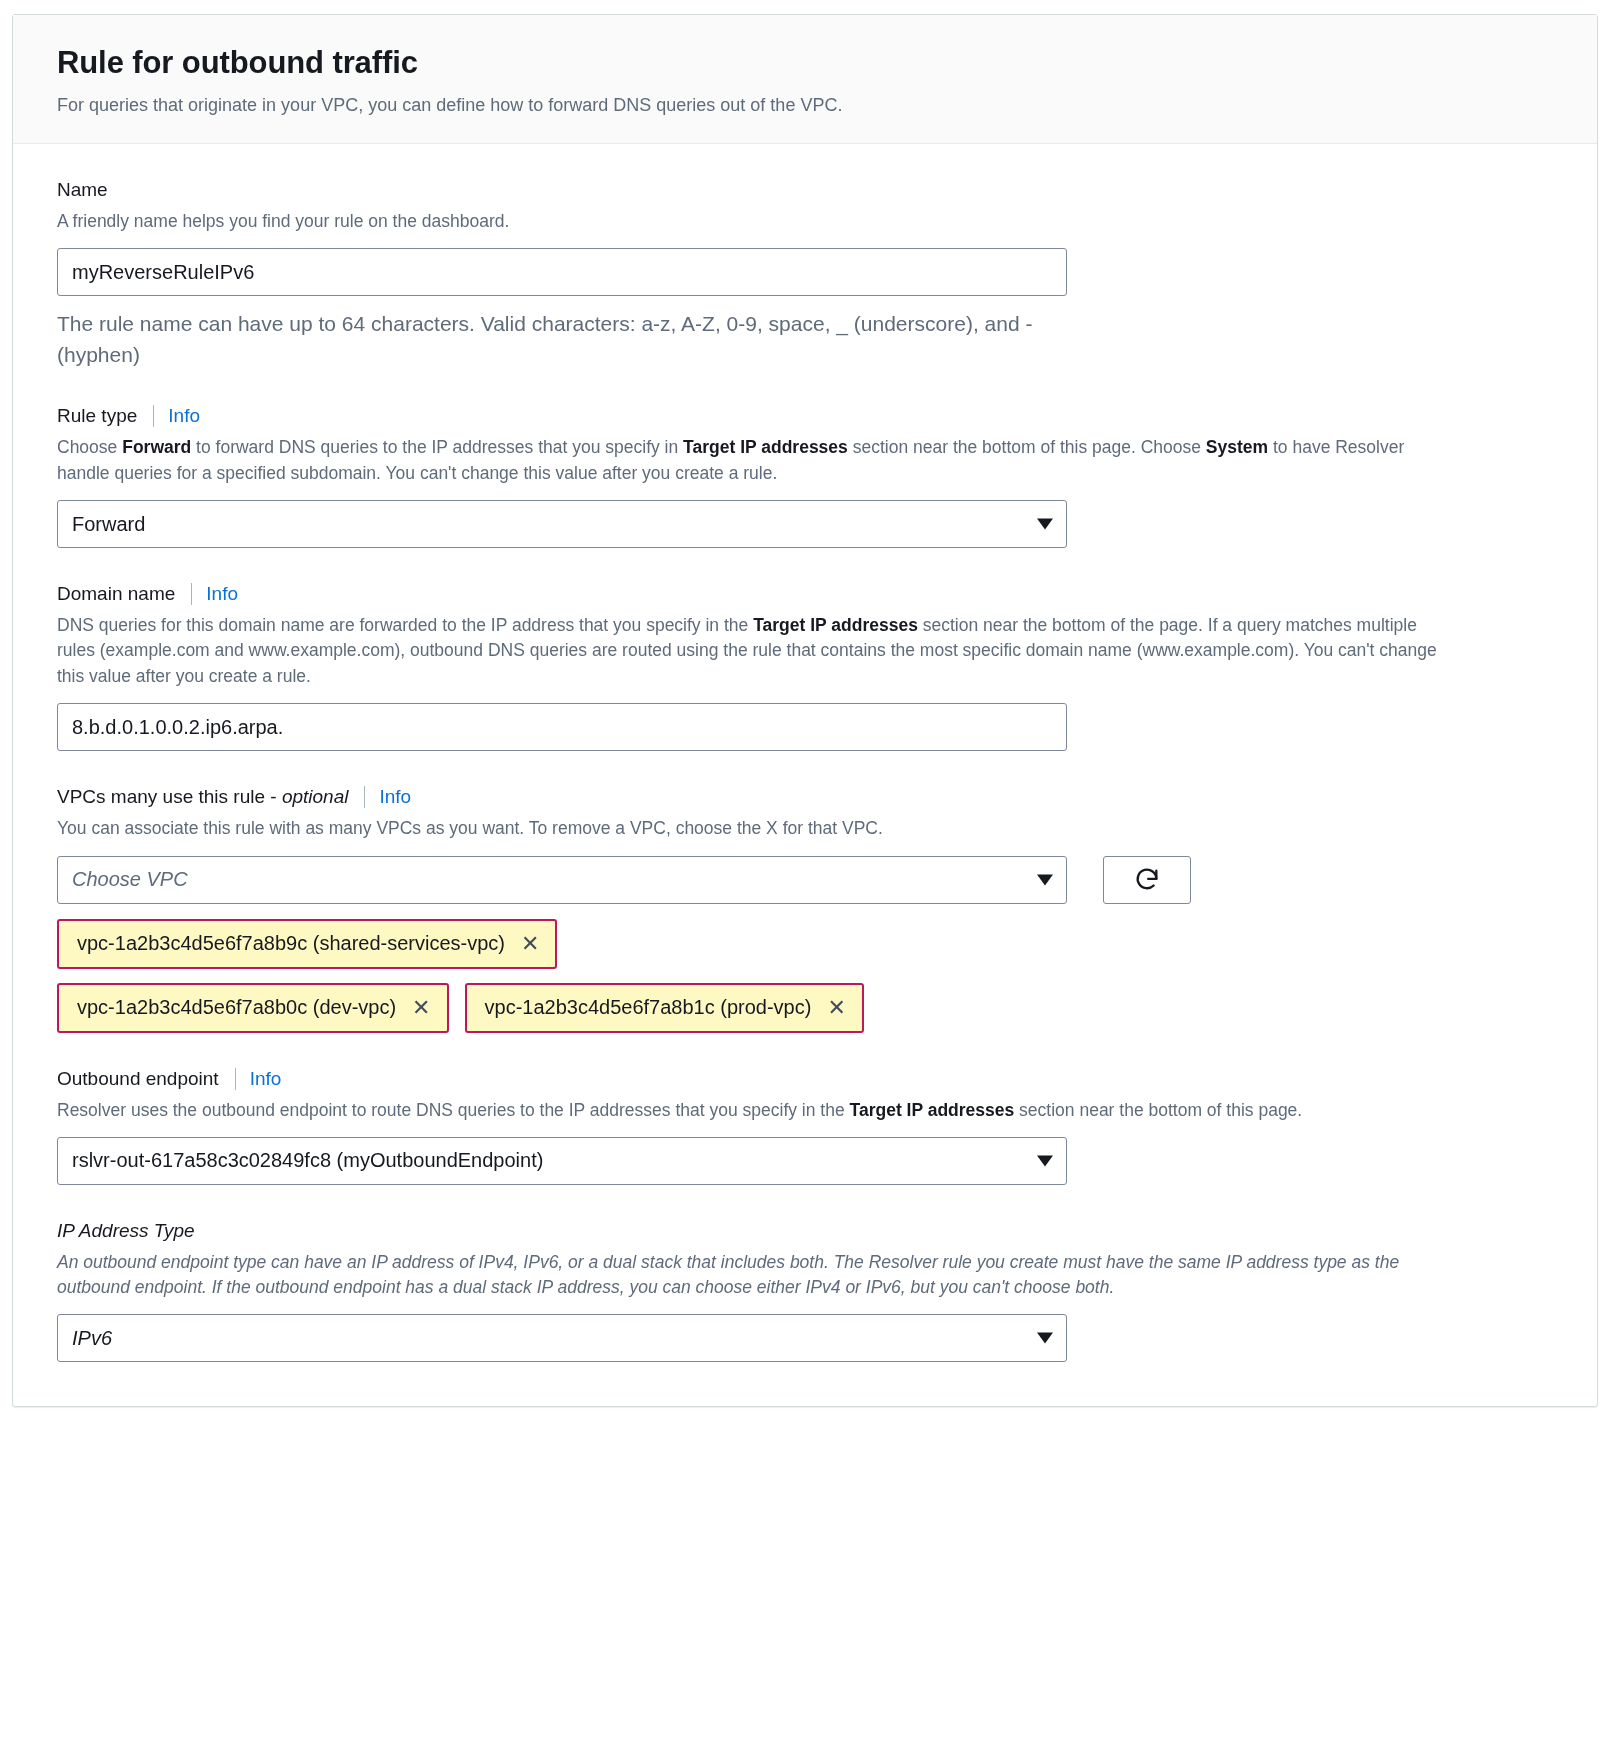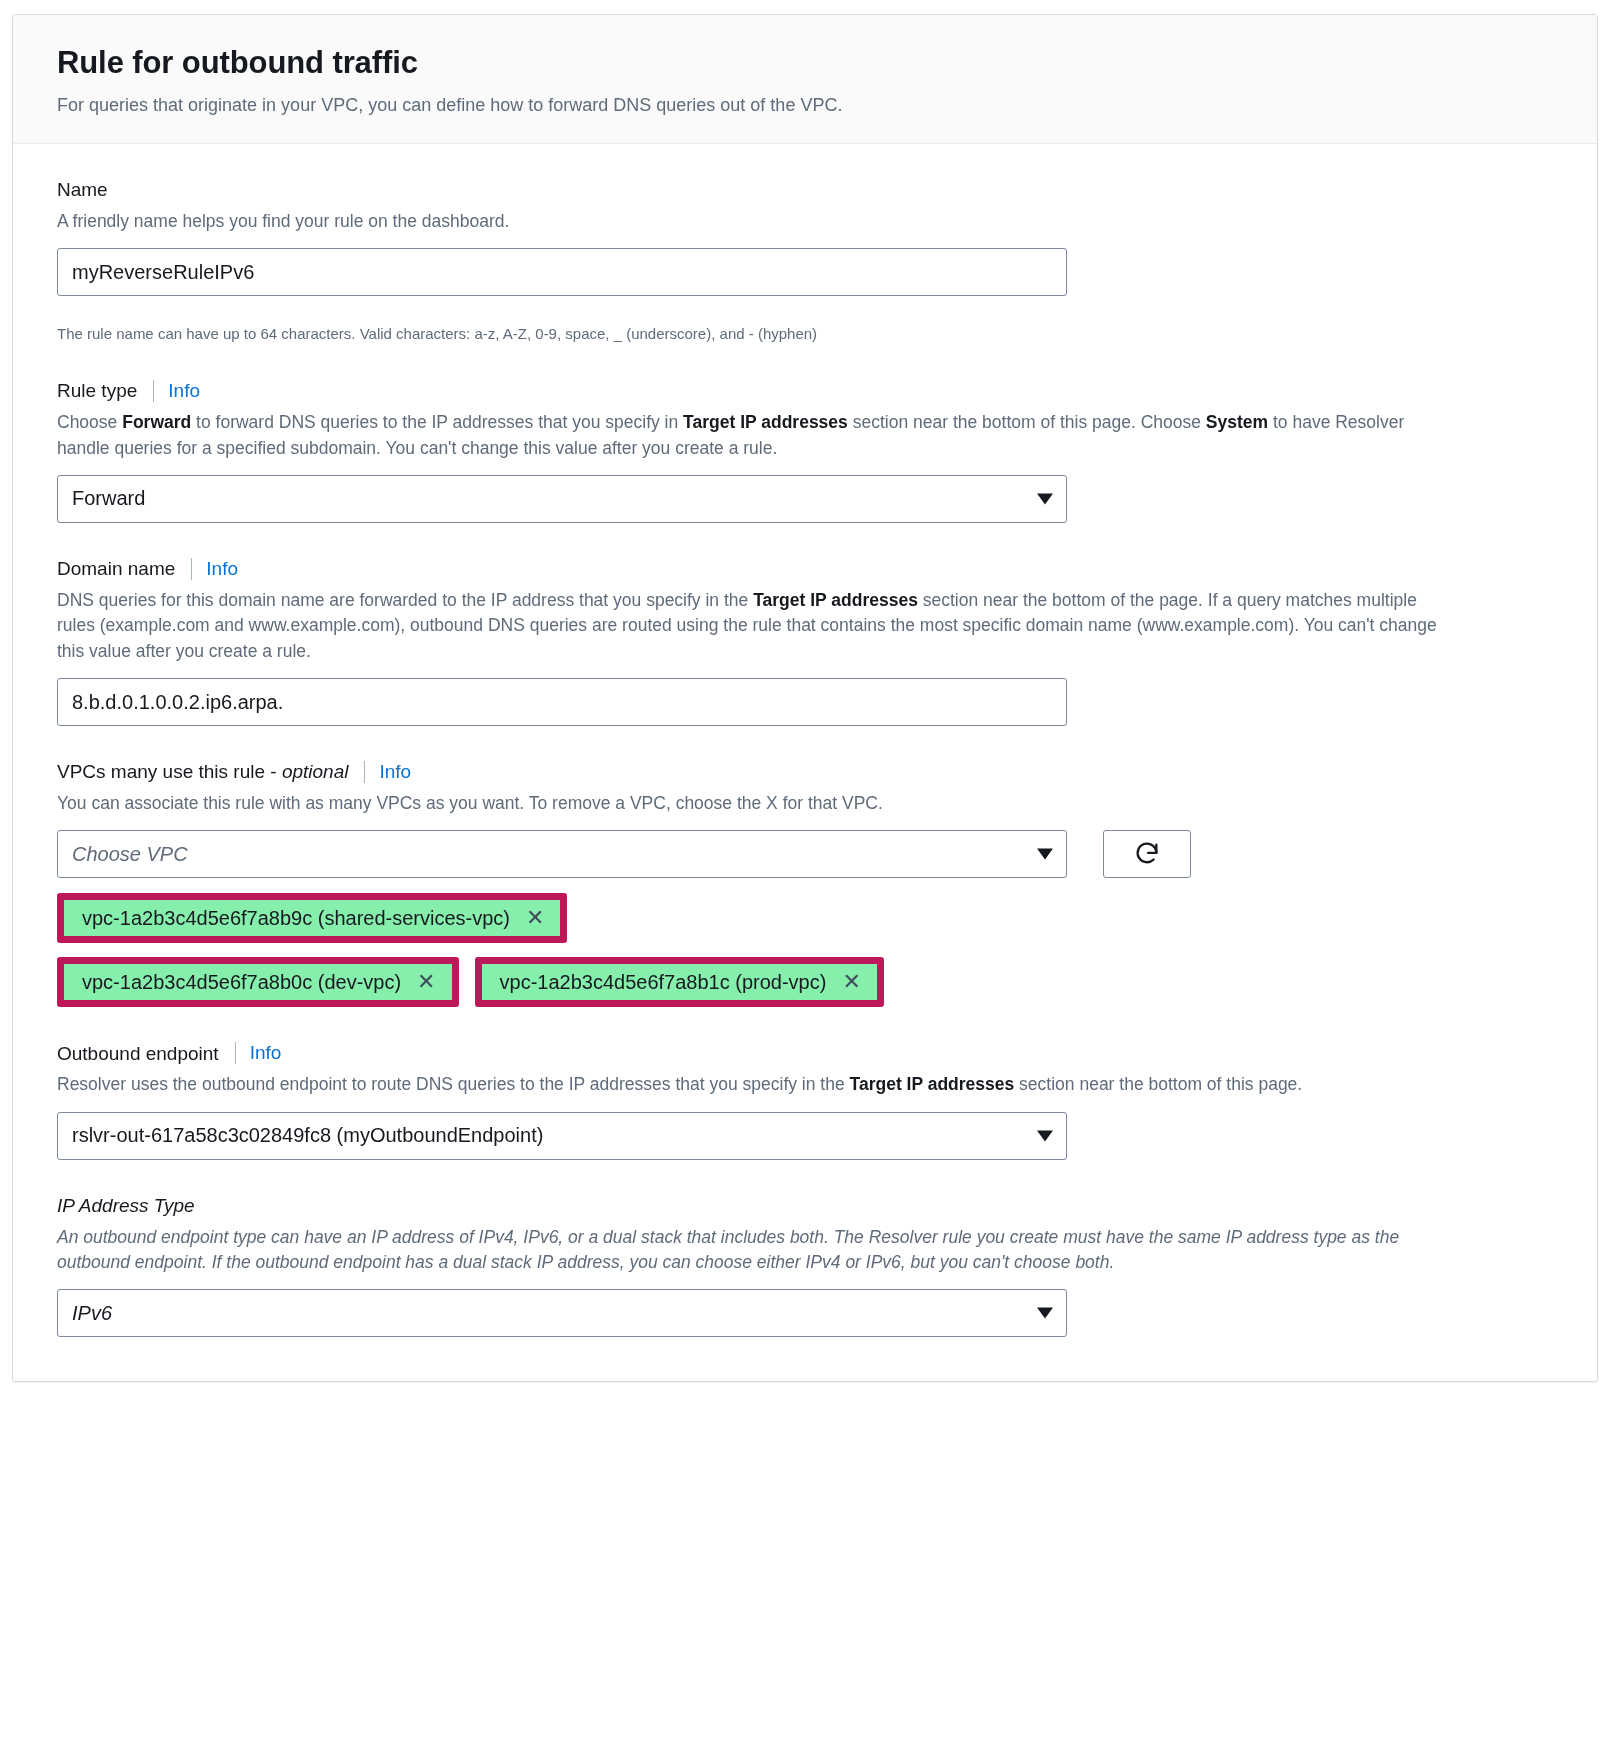--- a/index.html
+++ b/index.html
@@ -86,24 +86,24 @@
   .field-desc {
     font-size: 17.5px;
     color: #5f6b7a;
     line-height: 1.45;
     margin: 0 0 14px 0;
     max-width: 1400px;
   }
   .field-desc b { color: #16191f; font-weight: bold; }
 
   .constraint {
-    font-size: 15px;
+    font-size: 21px;
     color: #5f6b7a;
     line-height: 1.45;
-    margin-top: 27px;
+    margin-top: 13px;
     max-width: 1050px;
   }
 
   
   .text-input {
     width: 1010px;
     height: 48px;
     box-sizing: border-box;
     border: 1px solid #7d8998;
     border-radius: 3px;
@@ -172,22 +172,22 @@
     margin-top: 15px;
     display: flex;
     flex-wrap: wrap;
     gap: 14px 14px;
     max-width: 1060px;
   }
   .chip {
     display: inline-flex;
     align-items: center;
     gap: 16px;
-    background: #86efac;
-    border: 7px solid #be185d;
+    background: #fef9c3;
+    border: 2px solid #be185d;
     border-radius: 3px;
     padding: 9px 16px 9px 18px;
     font-size: 20px;
     color: #16191f;
     box-sizing: border-box;
     height: 50px;
   }
   .chip-x {
     font-size: 22px;
     color: #414d5c;

